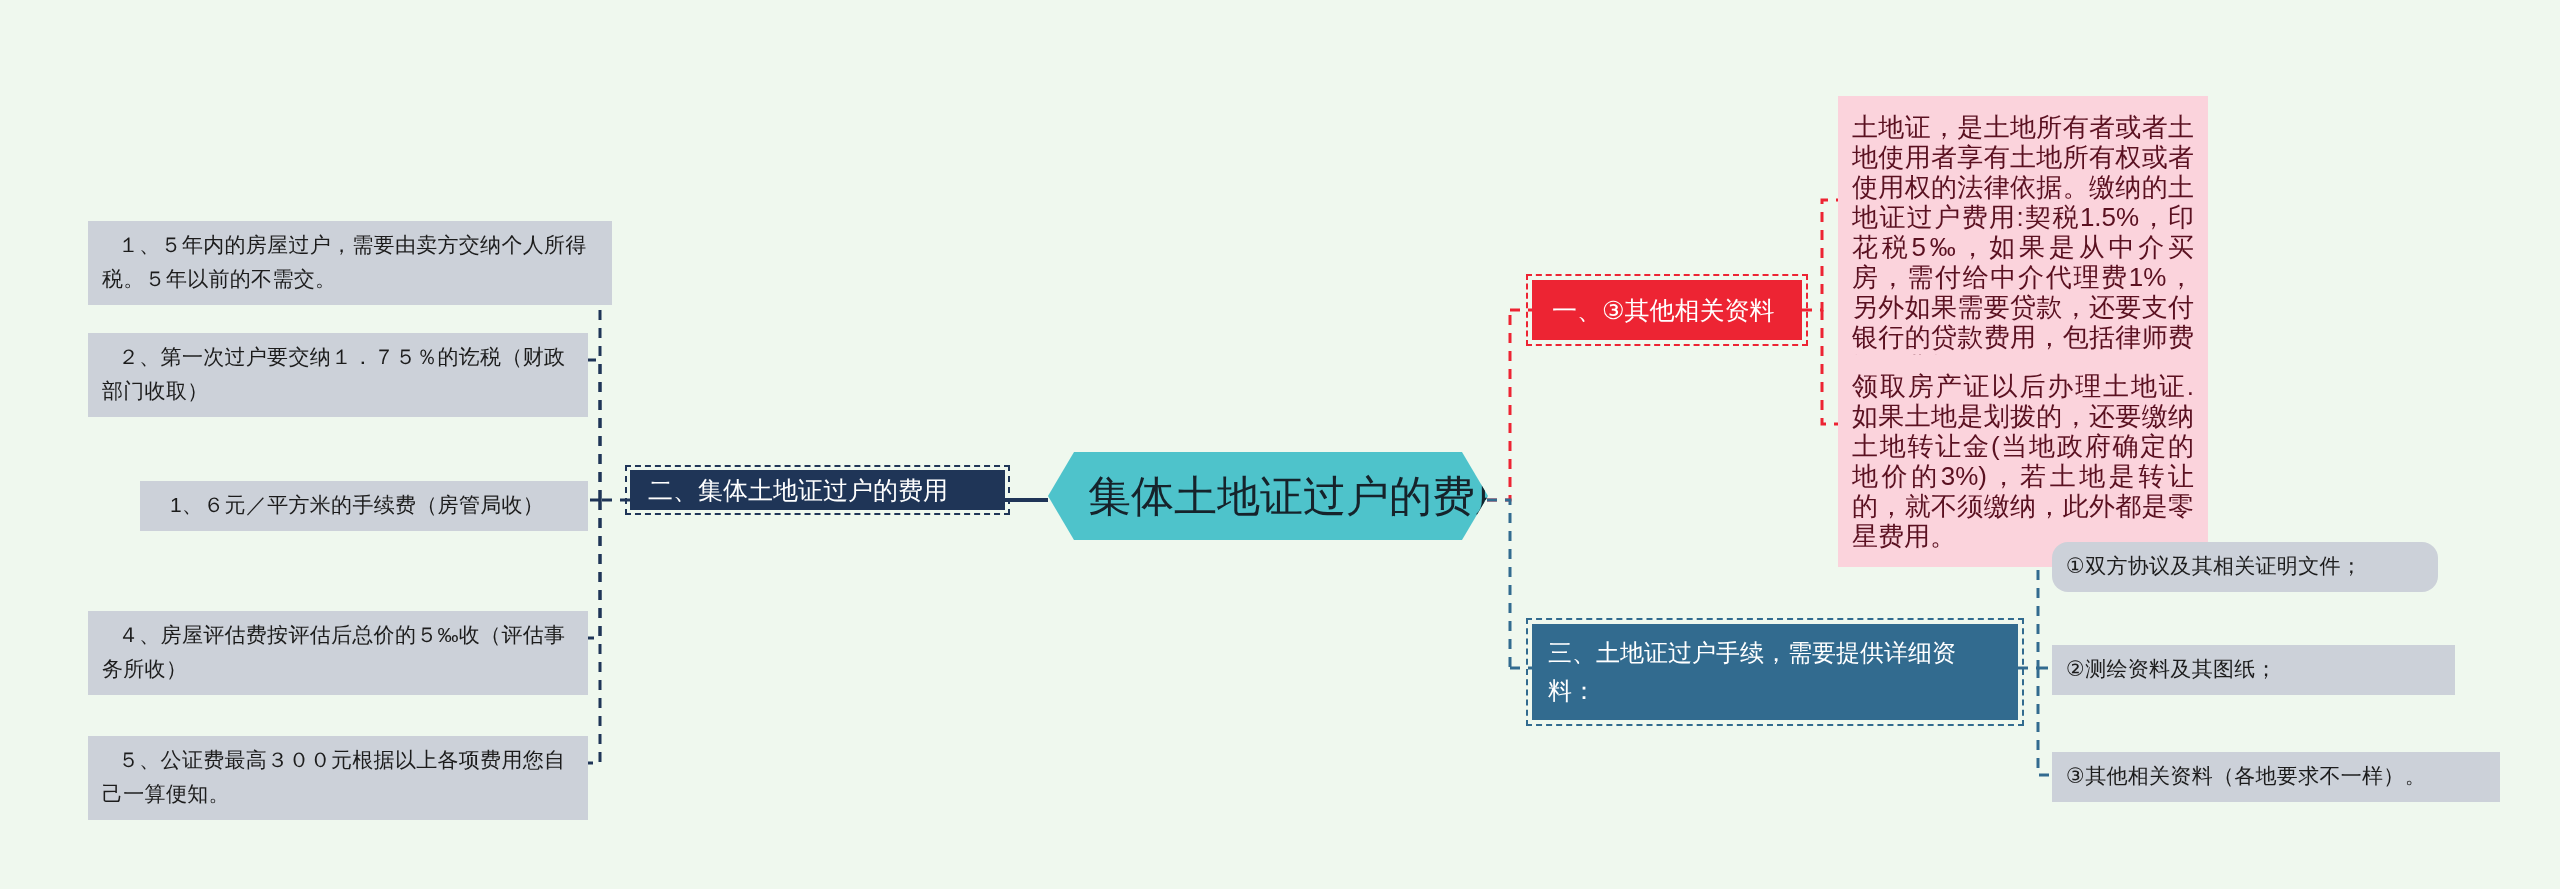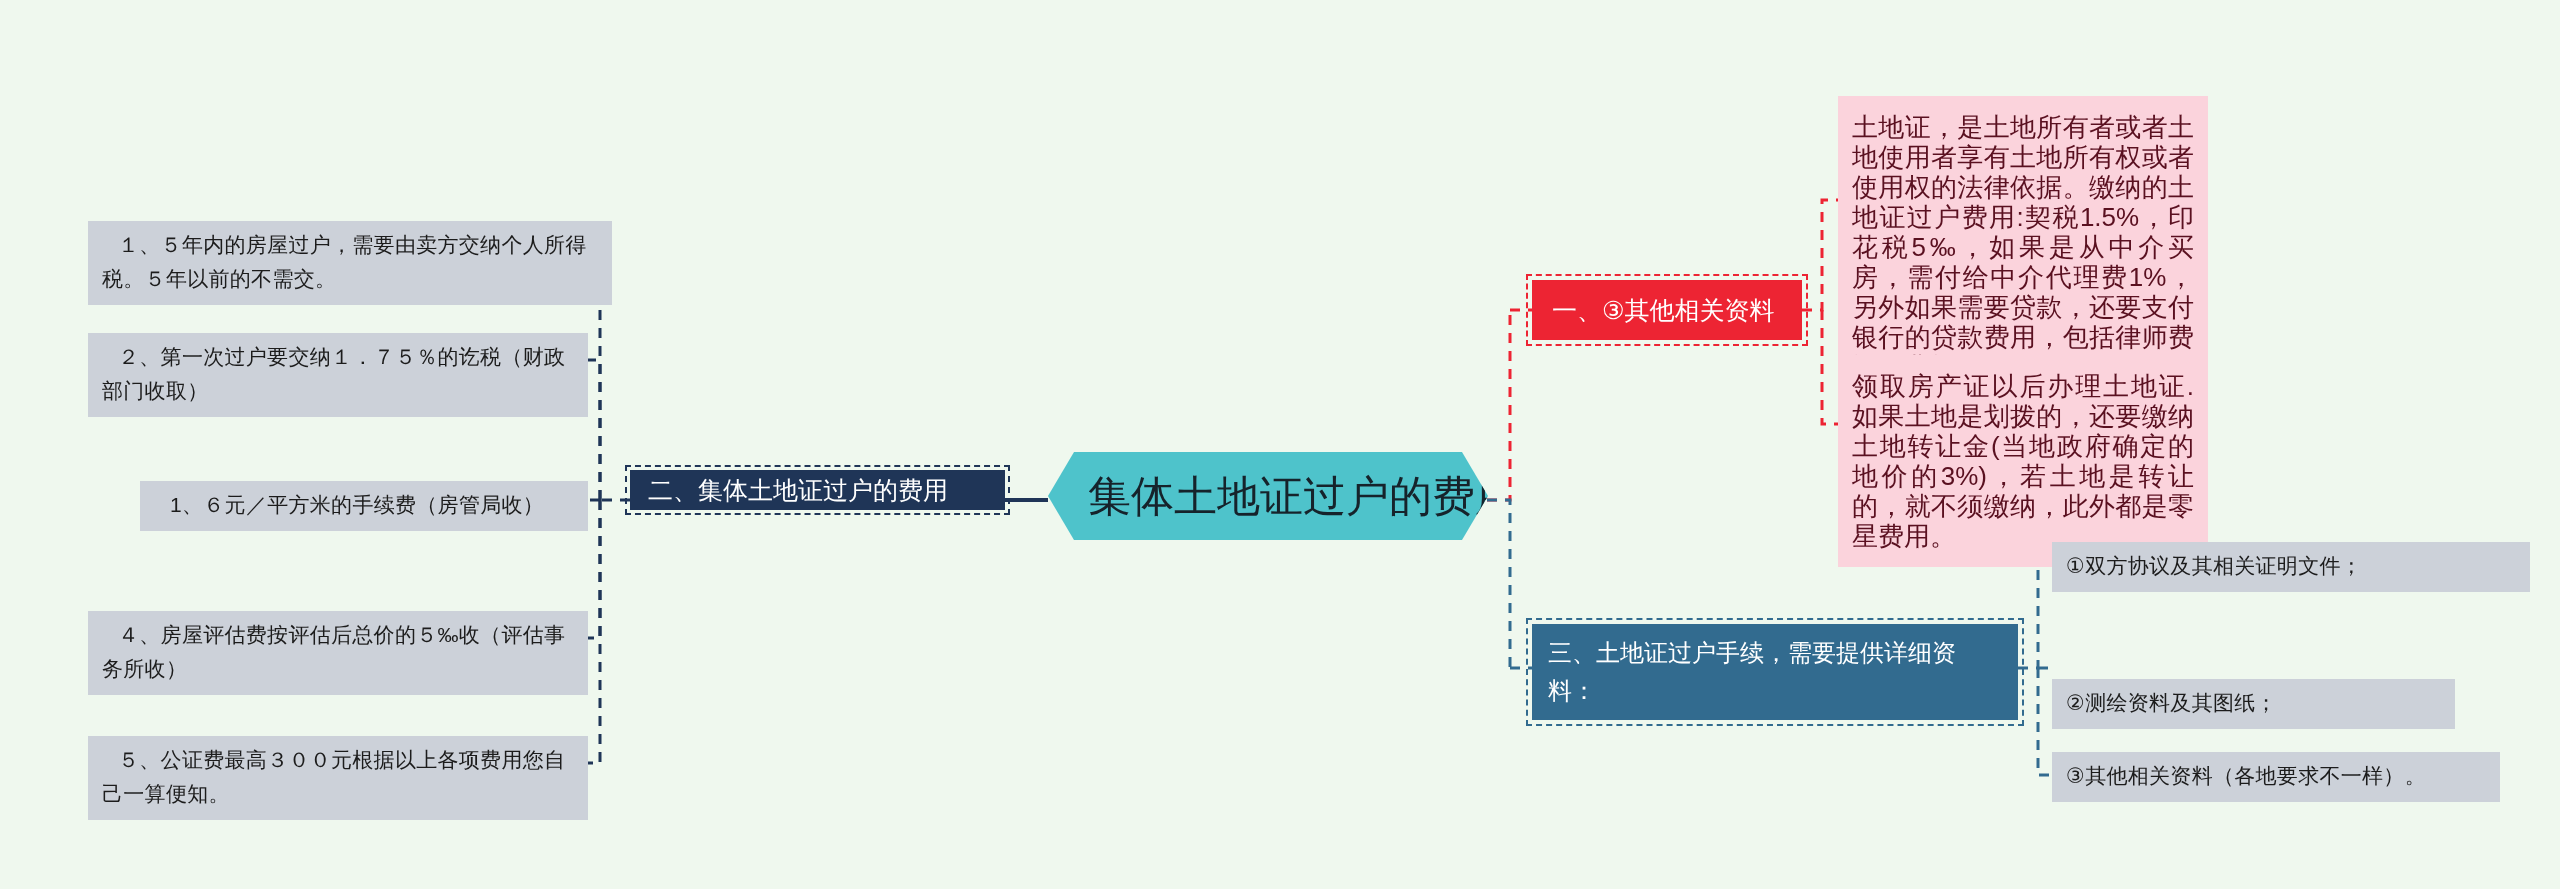--- a/index.html
+++ b/index.html
@@ -127,19 +127,19 @@
   <div class="node leaf indent" style="left:88px;top:736px;width:500px;">５、公证费最高３００元根据以上各项费用您自己一算便知。</div>
 
   <div class="node red" style="left:1532px;top:280px;width:270px;">一、③其他相关资料</div>
 
   <div class="node pink" style="left:1838px;top:96px;width:370px;">土地证，是土地所有者或者土地使用者享有土地所有权或者使用权的法律依据。缴纳的土地证过户费用:契税1.5%，印花税5‰，如果是从中介买房，需付给中介代理费1%，另外如果需要贷款，还要支付银行的贷款费用，包括律师费评估费等。</div>
 
   <div class="node pink" style="left:1838px;top:355px;width:370px;">领取房产证以后办理土地证.如果土地是划拨的，还要缴纳土地转让金(当地政府确定的地价的3%)，若土地是转让的，就不须缴纳，此外都是零星费用。</div>
 
   <div class="node steel" style="left:1532px;top:624px;width:486px;">三、土地证过户手续，需要提供详细资料：</div>
 
-  <div class="node leaf" style="left:2052px;top:542px;width:478px;">①双方协议及其相关证明文件；</div>
+  <div class="node leaf" style="left:2052px;top:542px;width:386px;border-radius:16px;">①双方协议及其相关证明文件；</div>
 
-  <div class="node leaf" style="left:2052px;top:645px;width:403px;margin-top:34px;">②测绘资料及其图纸；</div>
+  <div class="node leaf" style="left:2052px;top:645px;width:403px;">②测绘资料及其图纸；</div>
 
   <div class="node leaf" style="left:2052px;top:752px;width:448px;">③其他相关资料（各地要求不一样）。</div>
 
 </div>
 
 </body></html>

